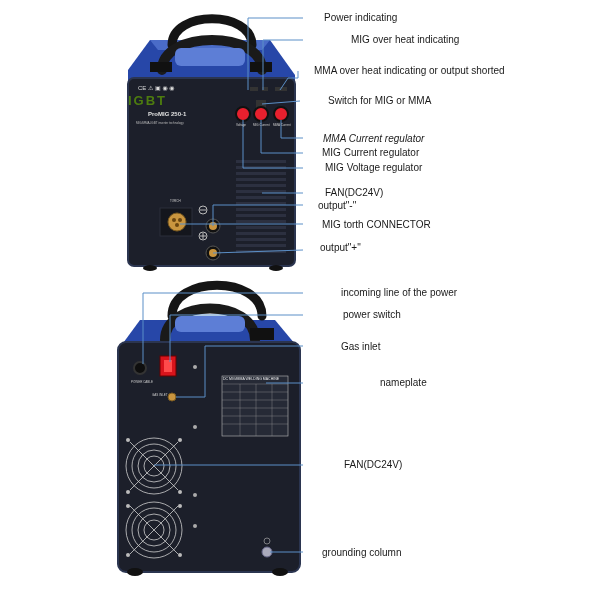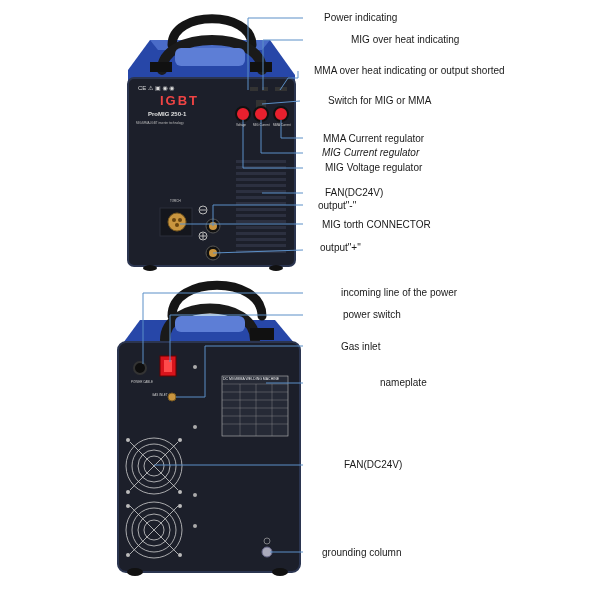--- a/index.html
+++ b/index.html
@@ -82,35 +82,35 @@
       <polyline points="281,120 281,138 303,138"></polyline>
       <polyline points="261,120 261,153 303,153"></polyline>
       <polyline points="243,120 243,168 303,168"></polyline>
       <polyline points="262,193 303,193"></polyline>
       <polyline points="213,226 213,205 303,205"></polyline>
       <polyline points="180,224 303,224"></polyline>
       <polyline points="213,253 303,250"></polyline>
     </g>
   </svg>
   <div class="abs" style="left:138px;top:84px;font-size:6px;color:#ddd;">CE ⚠ ▣ ◉ ◉</div>
-  <div class="abs" style="left:160px;top:93px;font-size:13px;color:#ef4444;font-weight:bold;letter-spacing:2px;">IGBT</div>
+  <div class="abs" style="left:128px;top:93px;font-size:13px;color:#4d7c0f;font-weight:bold;letter-spacing:2px;">IGBT</div>
   <div class="abs" style="left:148px;top:111px;font-size:6px;color:#e0e0e0;font-weight:bold;">ProMIG 250-1</div>
   <div class="abs" style="left:136px;top:121px;font-size:3px;color:#bbb;">MIG/MMA-IGBT inverter technology</div>
   <div class="abs" style="left:170px;top:199px;font-size:3px;color:#ccc;">TORCH</div>
   <div class="abs" style="left:236px;top:123px;font-size:3px;color:#ccc;">Voltage</div>
   <div class="abs" style="left:253px;top:123px;font-size:3px;color:#ccc;">MIG Current</div>
   <div class="abs" style="left:273px;top:123px;font-size:3px;color:#ccc;">MMA Current</div>
 </div>
 
 <div class="label" style="left:312px;top:12px;">Power indicating</div>
 <div class="label" style="left:310px;top:34px;margin-left:29px;">MIG over heat indicating</div>
 <div class="label" style="left:302px;top:65px;">MMA over heat indicating or output shorted</div>
 <div class="label" style="left:316px;top:95px;">Switch for MIG or MMA</div>
-<div class="label" style="left:311px;top:133px;">MMA Current regulator</div>
-<div class="label" style="left:310px;top:147px;font-style:italic;">MIG Current regulator</div>
+<div class="label" style="left:311px;top:133px;font-style:italic;">MMA Current regulator</div>
+<div class="label" style="left:310px;top:147px;">MIG Current regulator</div>
 <div class="label" style="left:313px;top:162px;">MIG Voltage regulator</div>
 <div class="label" style="left:313px;top:187px;">FAN(DC24V)</div>
 <div class="label" style="left:306px;top:200px;">output"-"</div>
 <div class="label" style="left:310px;top:219px;">MIG torth CONNECTOR</div>
 <div class="label" style="left:308px;top:242px;">output"+"</div>
 
 <div class="abs" style="left:0;top:280px;width:600px;height:320px;">
   <svg width="600" height="320">
 
     <path d="M118 70 L140 40 L275 40 L300 70 L300 78 L118 78 Z" fill="#2747a8"></path>

